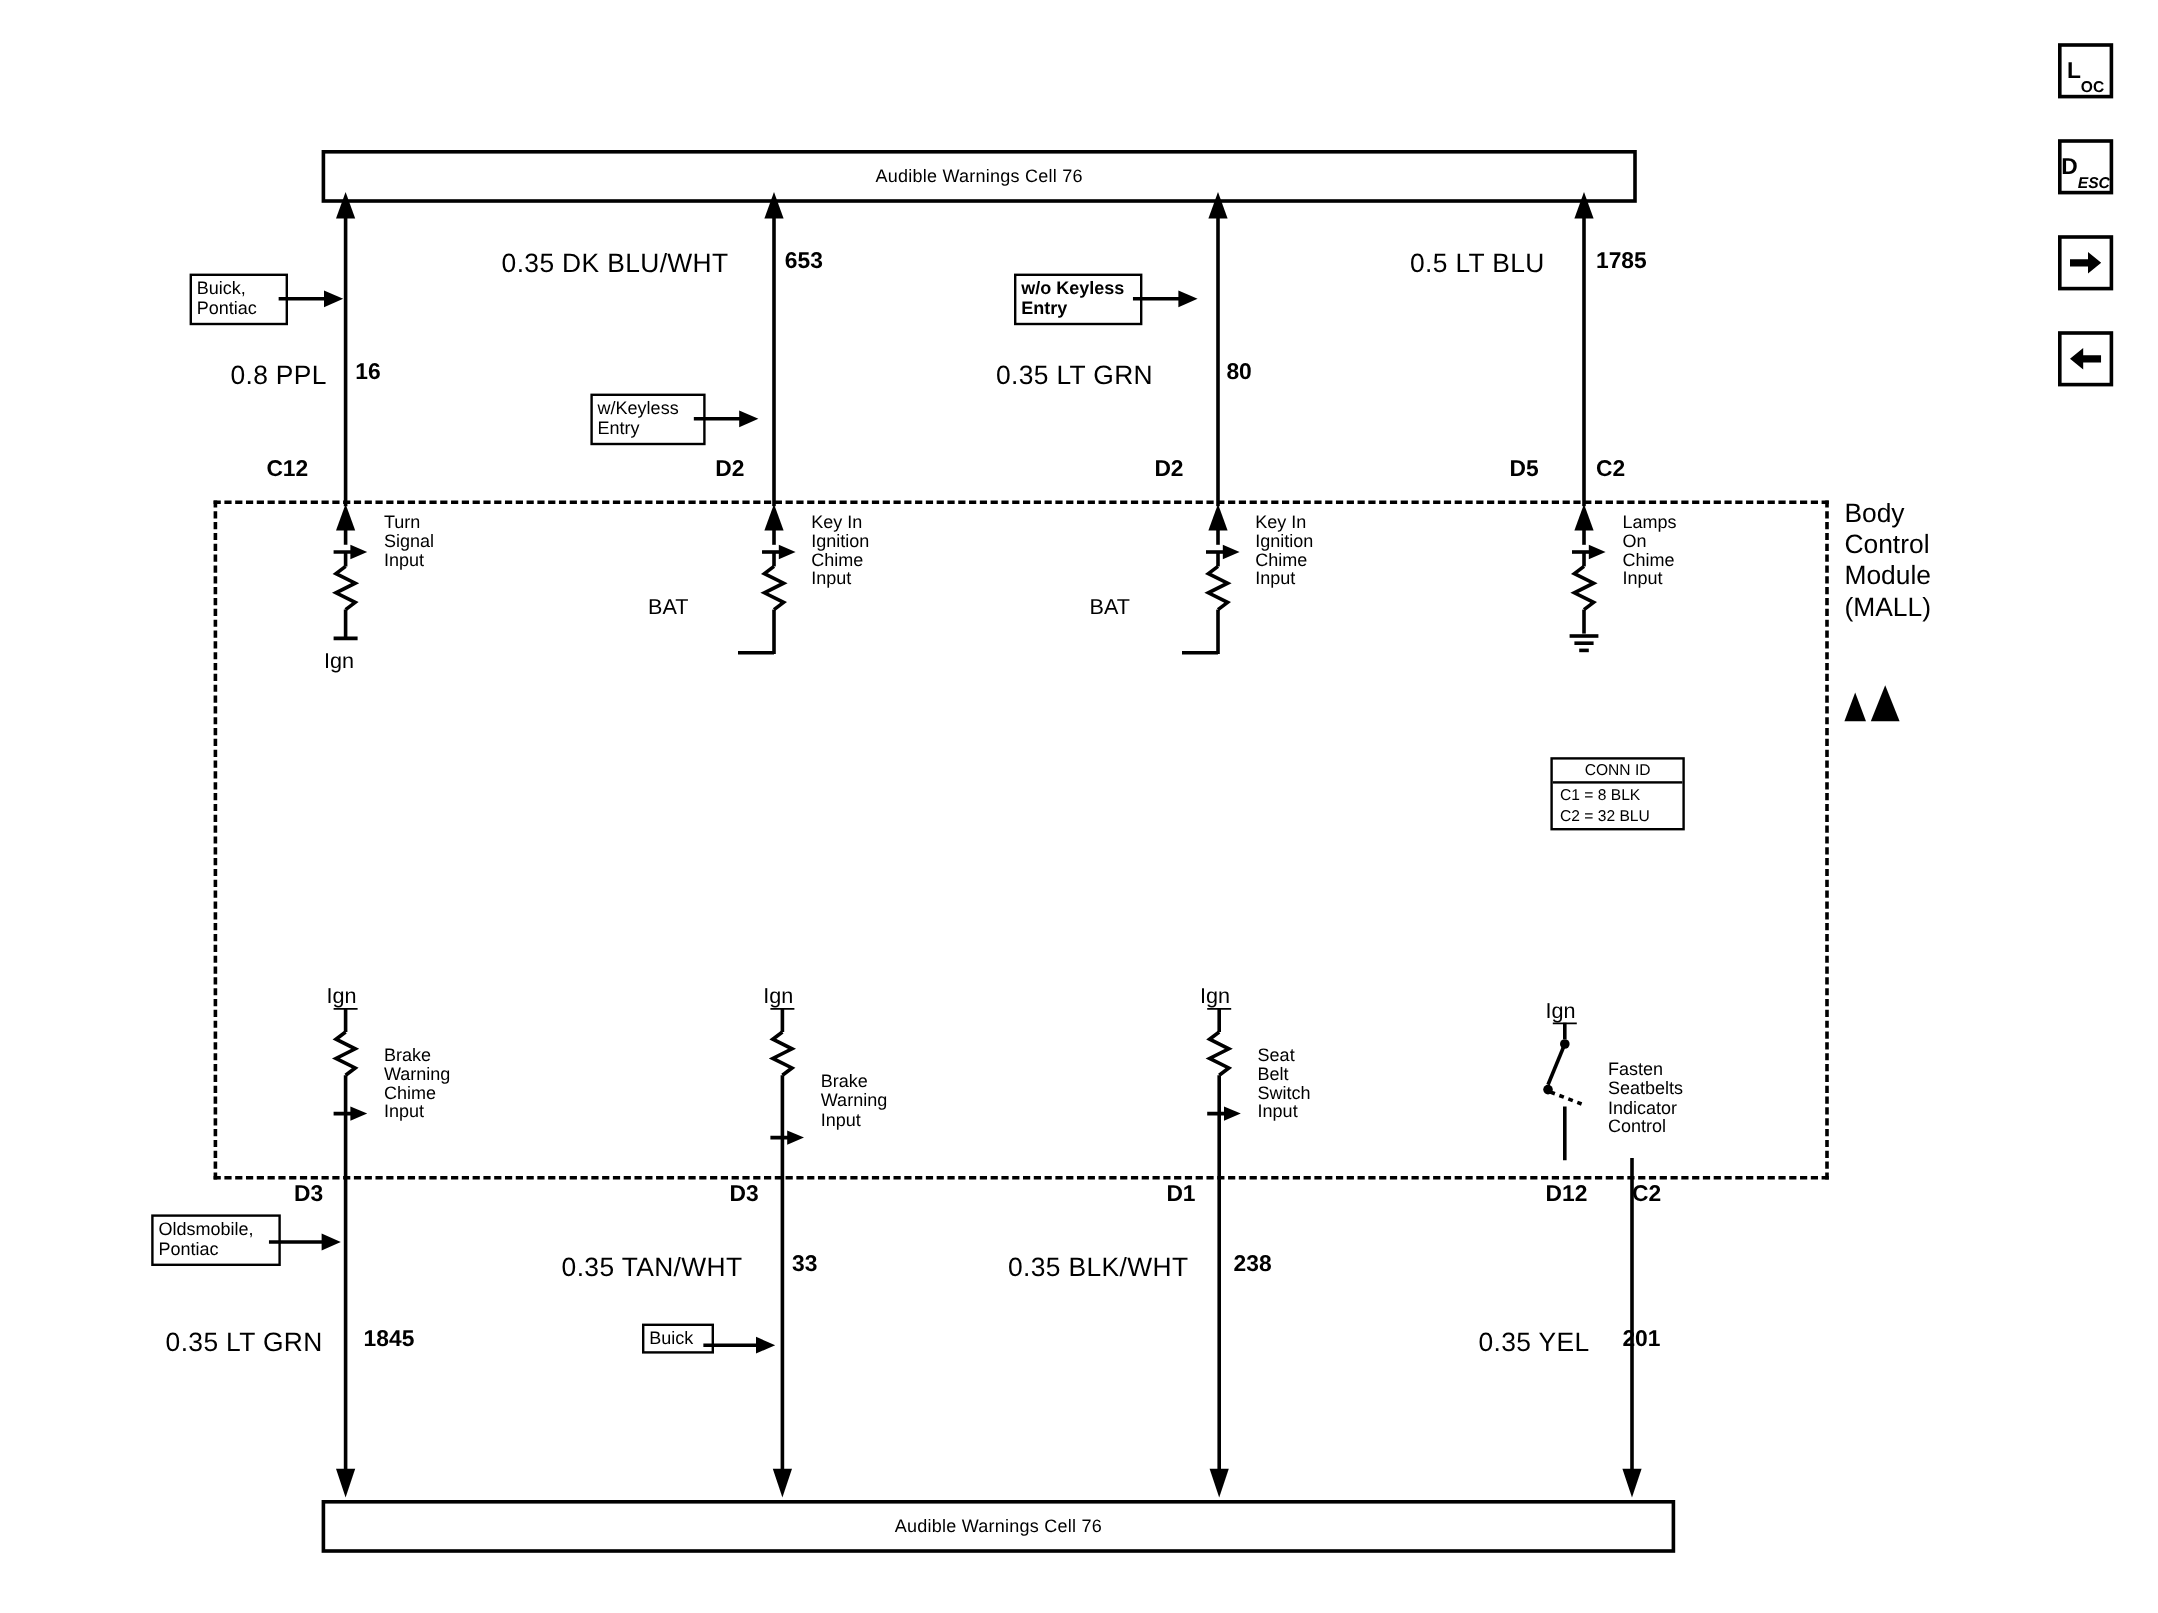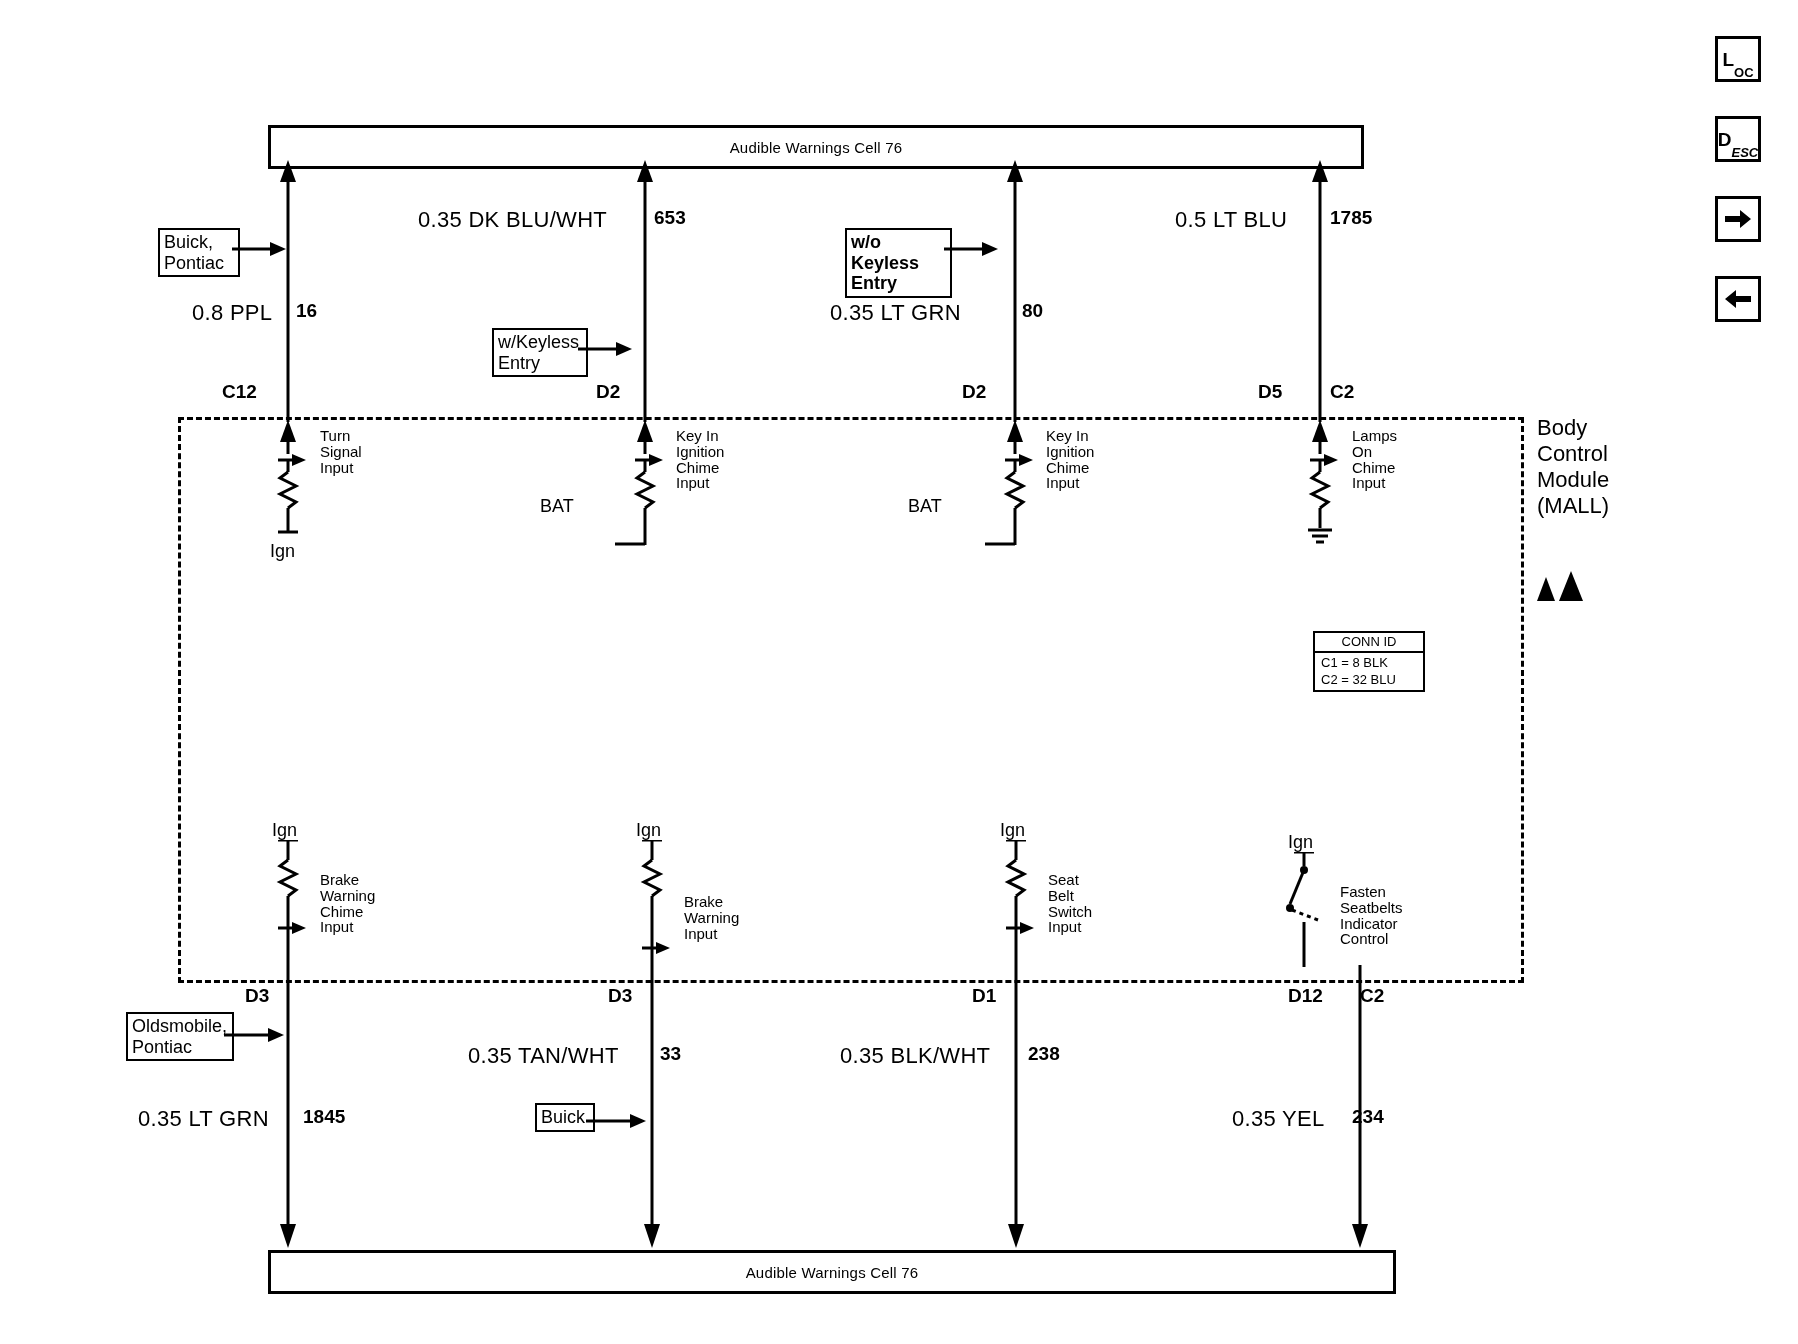--- a/index.html
+++ b/index.html
@@ -63,21 +63,21 @@
     white-space: nowrap;
   }
   .pin {
     font-size: 19px;
     font-weight: bold;
     white-space: nowrap;
   }
   .tinybox {
     border: 2.5px solid #000;
     background: #fff;
-    font-size: 18px;
+    font-size: 15px;
     line-height: 1.15;
     padding: 2px 4px;
     white-space: pre-line;
   }
   .bcm-title {
     font-size: 22px;
     line-height: 1.18;
     white-space: pre-line;
   }
   .connid {
@@ -124,21 +124,21 @@
 Module
 (MALL)</div>
 
   <div class="abs" style="left:1535px; top:565px;">
     <svg width="62" height="40" viewBox="0 0 62 40">
       <polygon points="2,36 20,36 11,12" fill="#000"></polygon>
       <polygon points="24,36 48,36 36,6" fill="#000"></polygon>
     </svg>
   </div>
 
-  <div class="abs connid" style="left:1292px; top:631px; width:108px;margin-left:21px;">
+  <div class="abs connid" style="left:1292px; top:631px; width:108px;">
     <div class="hdr">CONN ID</div>
     <div class="rows">C1 = 8 BLK
 C2 = 32 BLU</div>
   </div>
 
   <svg class="abs" style="left:268px; top:160px;" width="40" height="262">
 
     <polygon points="20,0 12,22 28,22" fill="#000"></polygon>
     <line x1="20" y1="20" x2="20" y2="262" stroke="#000" stroke-width="3"></line>
   </svg>
@@ -354,21 +354,21 @@
 Seatbelts
 Indicator
 Control</div>
   <div class="abs pin" style="left:1288px; top:985px;">D12</div>
   <div class="abs pin" style="left:1360px; top:985px;">C2</div>
   <svg class="abs" style="left:1340px; top:965px;" width="40" height="285">
     <line x1="20" y1="0" x2="20" y2="265" stroke="#000" stroke-width="3"></line>
     <polygon points="20,283 12,259 28,259" fill="#000"></polygon>
   </svg>
   <div class="abs wirelabel" style="left:1232px; top:1106px;">0.35 YEL</div>
-  <div class="abs wirenum" style="left:1352px; top:1106px;">234</div>
+  <div class="abs wirenum" style="left:1352px; top:1106px;">201</div>
 
   <div class="abs cellbar" style="left:268px; top:1250px; width:1122px; height:38px;">
     <span>Audible Warnings Cell 76</span>
   </div>
 
   <div class="abs navbtn" style="left:1715px; top:36px;">
     <span style="font-size:19px; font-weight:bold; line-height:1;">L</span>
       <span class="sub" style="align-self:flex-end; font-size:13px;">OC</span>
   </div>
   <div class="abs navbtn" style="left:1715px; top:116px;">

